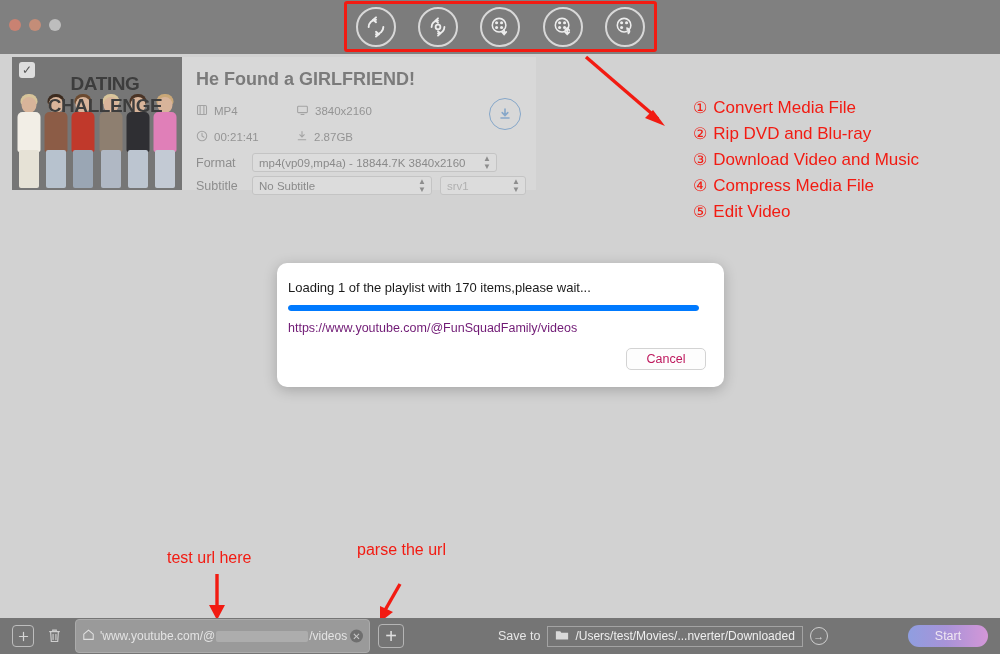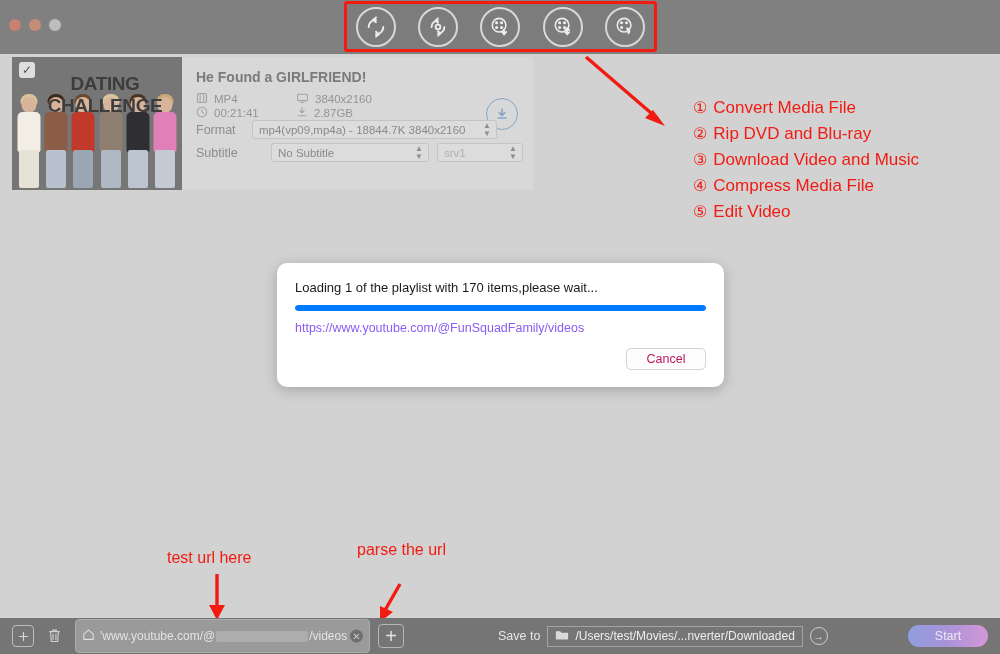--- a/index.html
+++ b/index.html
@@ -112,27 +112,28 @@
     background: #b8c3cf; border-radius: 2px;
   }
 
   .info {
     position: relative;
     flex: 1;
     background: #d8d8d8;
     padding: 12px 10px 0 14px;
   }
   .vid-title {
-    font-size: 14px; font-weight: bold; color: #7b7b7b;
-    margin-bottom: 7px;
+    font-size: 18px; font-weight: bold; color: #7b7b7b;
+    margin-bottom: 14px;
   }
   .meta-grid {
     display: grid;
     grid-template-columns: 100px 110px;
-    row-gap: 0;
+    row-gap: 12px;
+    margin-bottom: 9px;
   }
   .meta {
     display: flex; align-items: center; gap: 6px;
     font-size: 11.5px; color: #949494;
   }
   .meta svg { flex: none; }
   .dl-circle {
     position: absolute; right: 15px; top: 41px;
     width: 32px; height: 32px; border-radius: 50%;
     border: 1.6px solid #86a7c9;
@@ -147,21 +148,21 @@
     height: 19px;
     background: #dcdcdc;
     border: 1px solid #c4c4c4;
     border-radius: 3px;
     display: flex; align-items: center;
     padding: 0 18px 0 6px;
     font-size: 11.5px; color: #8a8a8a;
     white-space: nowrap; overflow: hidden;
   }
   .select.fmt { width: 245px; }
-  .select.sub { width: 158px; margin-left: 19px; }
+  .select.sub { width: 180px; }
   .select.srv { width: 86px; color: #b0b0b0; }
   .chev {
     position: absolute; right: 5px; top: 50%; transform: translateY(-50%);
     font-size: 8px; line-height: 8px; color: #8d8d8d;
     display: flex; flex-direction: column; align-items: center;
   }
 
   
   .ann-list {
     position: absolute; left: 693px; top: 95px;
@@ -182,29 +183,29 @@
   .ann-parse { left: 357px; top: 541px; }
   svg.arrow { position: absolute; overflow: visible; pointer-events: none; }
 
   
   .modal-wrap {
     position: absolute; left: 277px; top: 263px;
     width: 447px; height: 124px;
     background: #ffffff;
     border-radius: 10px;
     box-shadow: 0 3px 14px rgba(0,0,0,0.22);
-    padding: 17px 18px 0 18px;
+    padding: 17px 18px 0 11px;
   }
   .modal-title { font-size: 13px; color: #1b1b1b; margin-bottom: 10px; }
   .progress-track {
     width: 411px; height: 6px; border-radius: 3px;
     background: #d9d9d9; overflow: hidden; margin-bottom: 10px;
   }
   .progress-fill { height: 100%; background: #007aff; border-radius: 3px; }
-  .modal-url { font-size: 12.5px; color: #8b5cf6; margin-bottom: 13px; }
+  .modal-url { font-size: 12.5px; color: #701a75; margin-bottom: 13px; }
   .modal-actions { display: flex; justify-content: flex-end; }
   .btn-cancel {
     width: 80px; height: 22px;
     background: #fdfdfd;
     border: 1px solid #d3d3d3;
     border-radius: 5px;
     font-size: 12.5px; color: #be185d;
     display: flex; align-items: center; justify-content: center;
   }
 

